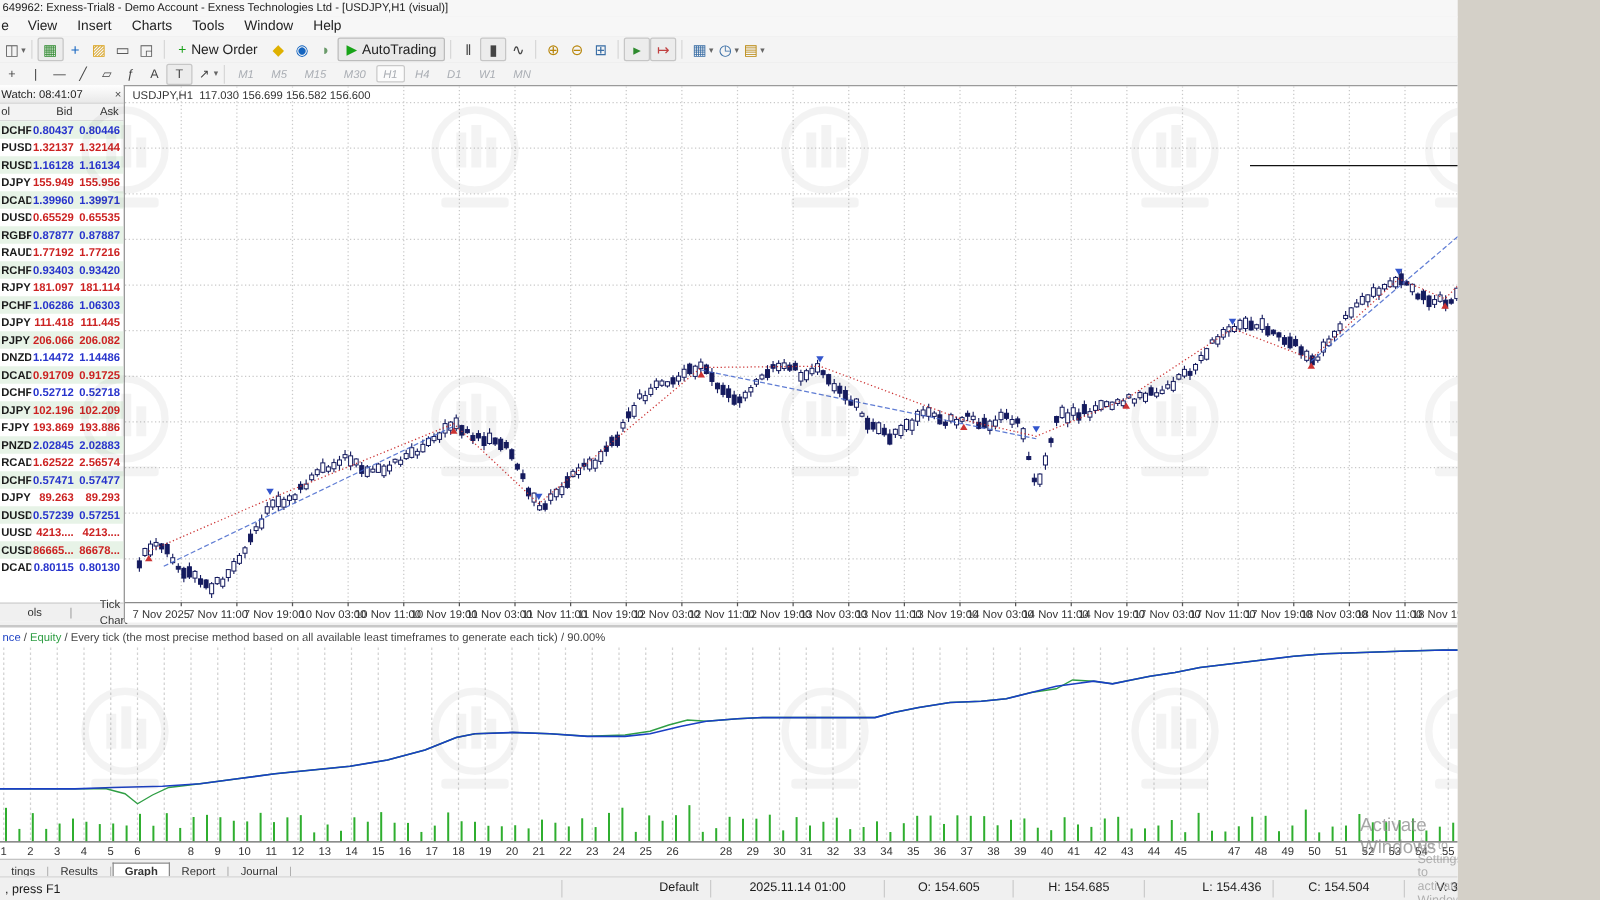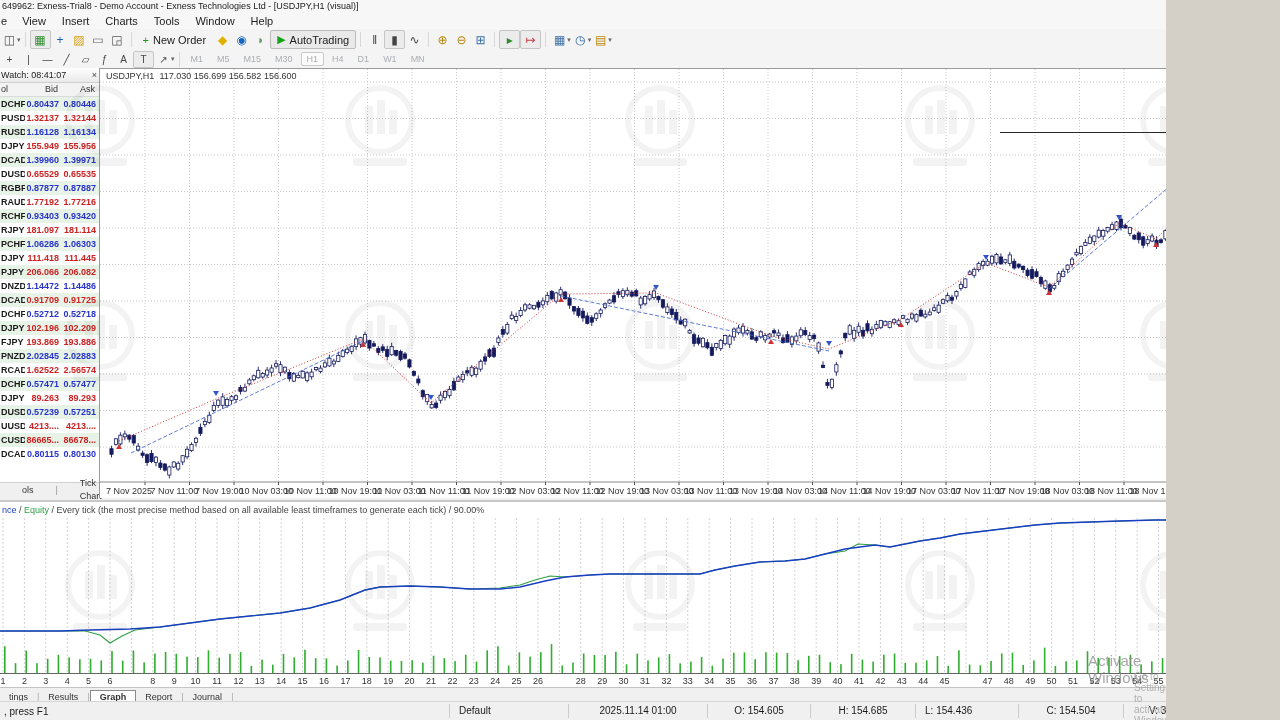--- a/index.html
+++ b/index.html
@@ -24,21 +24,21 @@
             border-bottom:1px solid #dcdcdc;display:flex;align-items:center;}
   .tb-sep{width:1px;height:15px;background:#d8d8d8;margin:0 4px;flex:none;}
   .tb-icon{min-width:19px;height:17px;display:flex;align-items:center;justify-content:center;
            font-size:12px;flex:none;cursor:default;}
   .tb-icon.boxed{border:1px solid #c6c6c6;background:#ececec;border-radius:2px;}
   .tb-dd{font-size:7px;color:#666;margin-left:-2px;flex:none;}
   .tb-btn{display:flex;align-items:center;gap:4px;height:17px;padding:0 6px;flex:none;
           border:1px solid transparent;border-radius:2px;font-size:11px;color:#222;}
   .tb-btn.pressed{border:1px solid #bcbcbc;background:#e9e9e9;}
   .tb-btn .bicon{font-size:11px;}
-  .tf-btn{font-size:9px;color:#a9adb3;padding:1px 5px;margin:16px 1px;flex:none;border:1px solid transparent;}
+  .tf-btn{font-size:9px;color:#a9adb3;padding:1px 5px;margin:16px 1px;flex:none;border:1px solid transparent;font-style:italic;}
   .tf-btn.active{border:1px solid #c9c9c9;background:#fbfbfb;border-radius:2px;}
   
   .mw{position:absolute;left:0;top:68px;width:99px;height:429px;background:#fff;
       border-right:1px solid #b6b6b6;font-size:9px;}
   .mw-header{position:relative;height:14px;background:linear-gradient(#fefefe,#e9e9e9);
              border-bottom:1px solid #cfcfcf;line-height:14px;color:#222;padding-left:1px;}
   .mw-close{position:absolute;right:2px;top:0;font-size:9px;color:#444;cursor:default;}
   .mw-colhdr{display:flex;height:13px;line-height:13px;background:#f3f3f3;border-bottom:1px solid #dadada;color:#333;}
   .mw-colhdr .c-sym{width:24px;padding-left:1px;}
   .mw-colhdr .c-bid,.mw-colhdr .c-ask{flex:1;text-align:right;padding-right:4px;}
@@ -1227,25 +1227,25 @@
         <span class="t-tab">Report</span>
         <span class="t-tabsep">|</span>
         <span class="t-tab">Journal</span>
         <span class="t-tabsep">|</span>
       </div>
   </div>
 
   <div class="statusbar" id="statusbar">
       <span class="sb-help">, press F1</span>
       <span class="sb-spacer"></span>
-      <span class="sb-cell" style="width: 100px; text-align: left;">Default</span>
+      <span class="sb-cell" style="width: 100px; text-align: right;">Default</span>
       <span class="sb-cell" style="width: 120px; text-align: center;">2025.11.14 01:00</span>
       <span class="sb-cell" style="width: 84px; text-align: center;">O: 154.605</span>
       <span class="sb-cell" style="width: 86px; text-align: center;">H: 154.685</span>
-      <span class="sb-cell" style="width: 84px; text-align: left;">L: 154.436</span>
+      <span class="sb-cell" style="width: 84px; text-align: right;">L: 154.436</span>
       <span class="sb-cell" style="width: 86px; text-align: center;">C: 154.504</span>
       <span class="sb-cell" style="width: 66px; text-align: center;">V: 3320</span>
       <span class="sb-signal">
         <span class="sb-bar" style="height: 4px;"></span>
         <span class="sb-bar" style="height: 6px;"></span>
         <span class="sb-bar" style="height: 8px;"></span>
         <span class="sb-bar" style="height: 10px;"></span>
         <span class="sb-kb">2367/3 kb</span>
       </span>
     </div>

